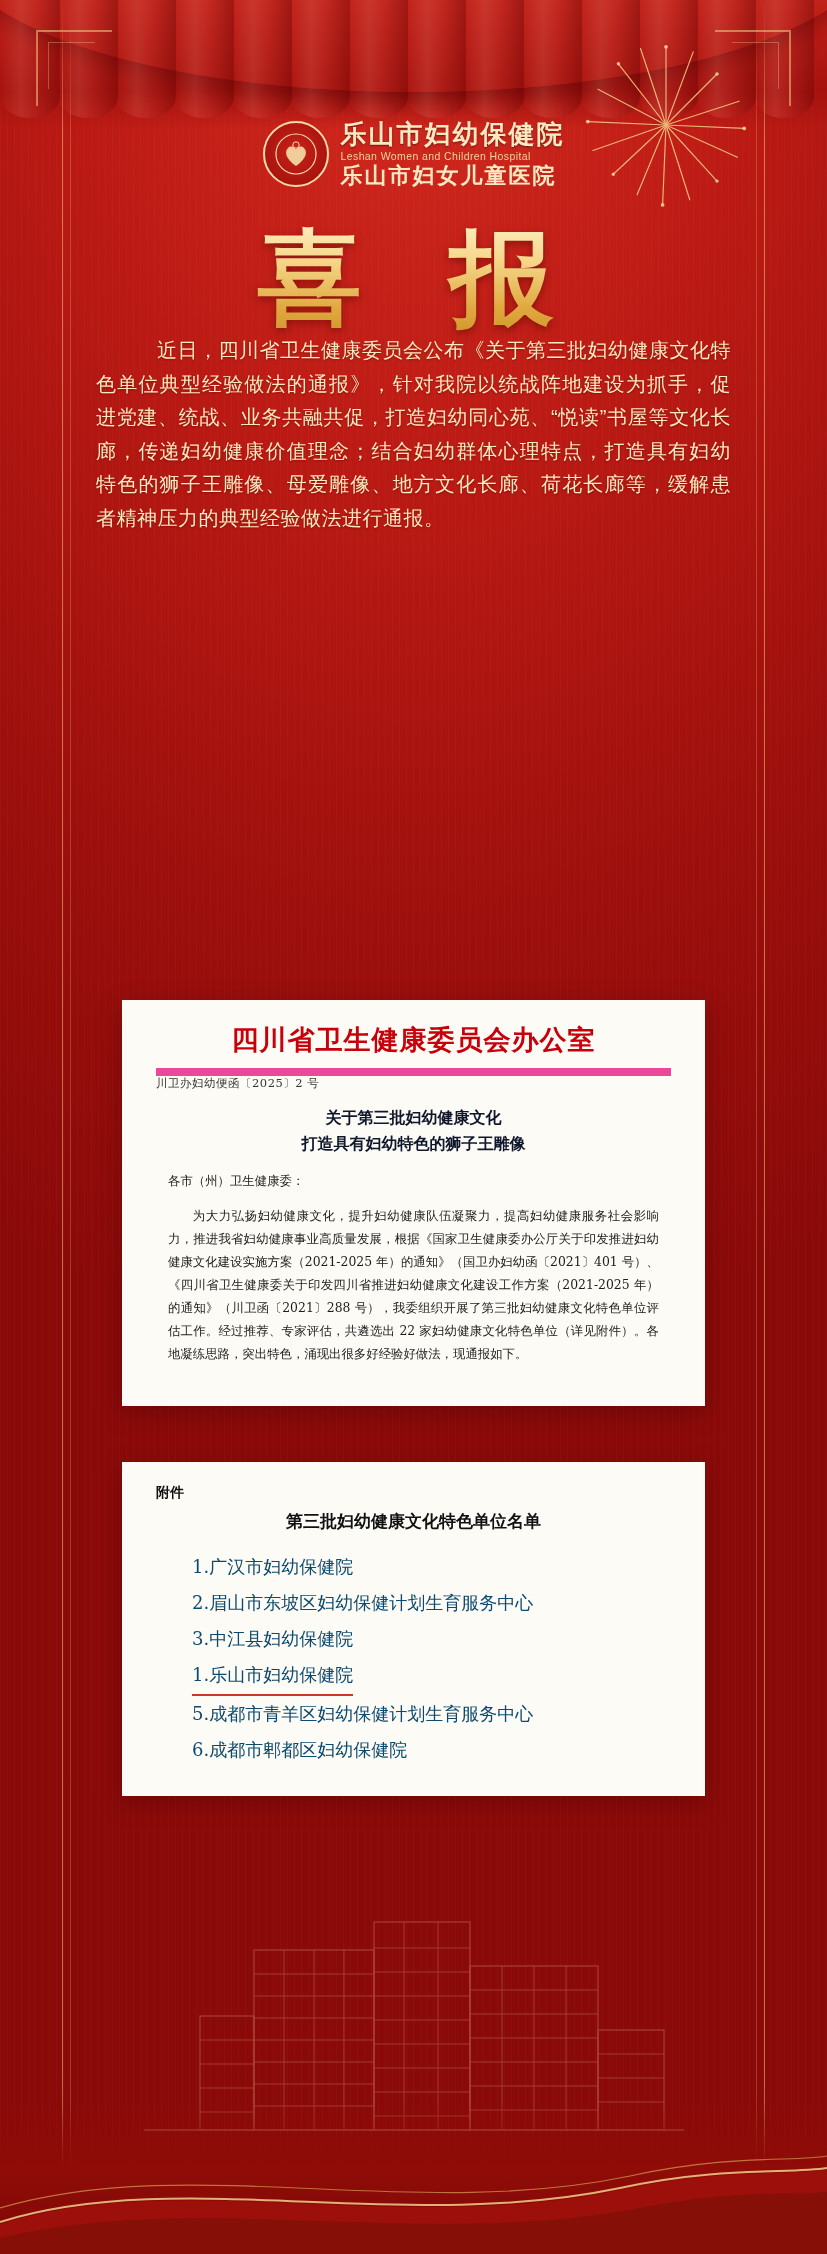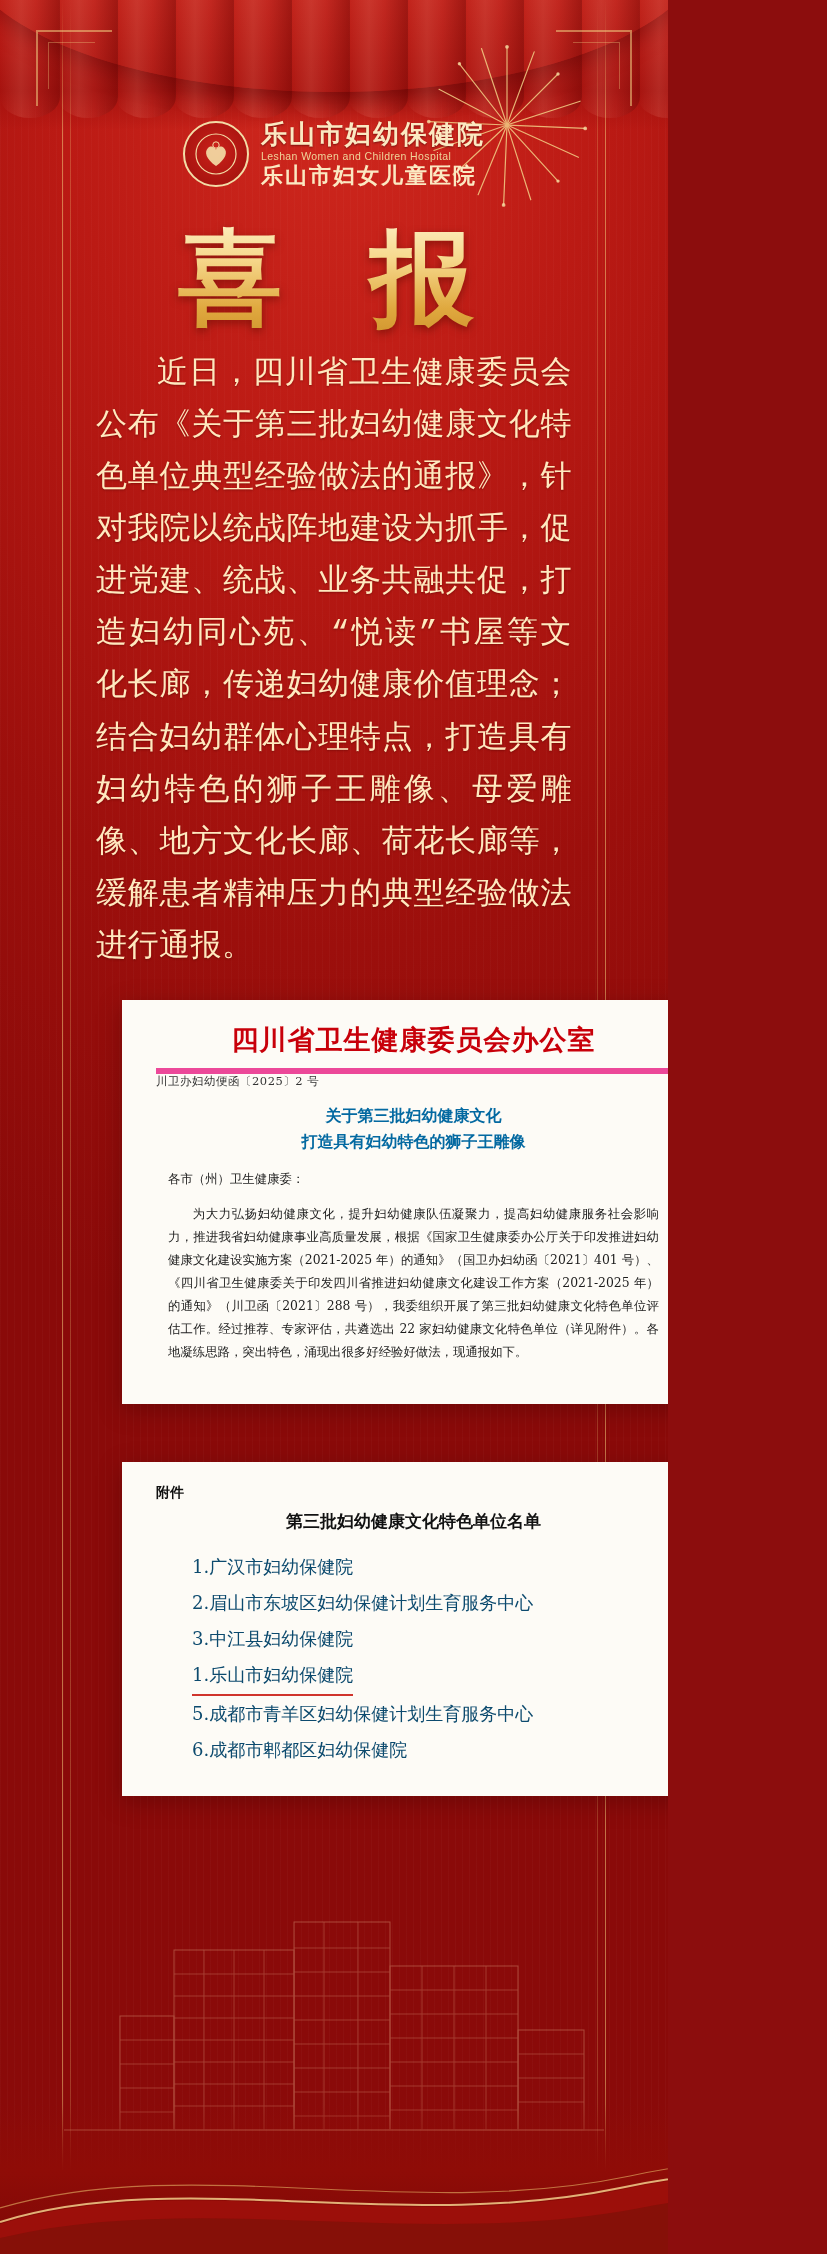--- a/index.html
+++ b/index.html
@@ -5,21 +5,21 @@
   html, body {
     margin: 0;
     padding: 0;
     background: #8c0d0d;
   }
   body {
     font-family: "Liberation Sans", sans-serif;
   }
   .poster {
     position: relative;
-    width: 668px;
+    width: 827px;
     height: 2254px;
     overflow: hidden;
     background:
       radial-gradient(ellipse 120% 60% at 50% 0%, #d42b20 0%, #bb1a14 35%, #9c0f0c 70%, #8a0a09 100%),
       linear-gradient(180deg, #b81712 0%, #a01009 50%, #8f0c07 100%);
   }
   
   .texture {
     position: absolute;
     inset: 0;
@@ -141,29 +141,29 @@
     background: linear-gradient(180deg, #fff4cf 0%, #f6d88c 35%, #e0a93f 70%, #c98b26 100%);
     -webkit-background-clip: text;
     background-clip: text;
     color: transparent;
     -webkit-text-fill-color: transparent;
     filter: drop-shadow(0 3px 4px rgba(90,10,0,.55));
   }
   
   .body-text {
     position: absolute;
-    top: 348px;
+    top: 334px;
     left: 96px;
     right: 96px;
     color: #ffe9bf;
-    font-size: 31px;
+    font-size: 20px;
     line-height: 1.68;
     text-align: justify;
     text-indent: 61px;
-    font-family: Liberation Mono, monospace;
+    font-family: Liberation Sans, sans-serif;
     text-shadow: 0 1px 2px rgba(80,0,0,.45);
     letter-spacing: .5px;
   }
   
   .doc-card {
     position: absolute;
     left: 122px;
     width: 583px;
     background: #fdfbf6;
     box-shadow: 0 6px 22px rgba(60,0,0,.35);
@@ -175,34 +175,34 @@
   .doc-card.one { top: 1000px; }
   .doc-card.two { top: 1462px; }
 
   .doc-header {
     text-align: center;
     color: #c8000a;
     font-size: 27px;
     font-weight: bold;
     letter-spacing: 1px;
     padding-bottom: 10px;
-    border-bottom: 6px solid #ec4899;
+    border-bottom: 8px solid #ec4899;
   }
   .doc-code {
     font-size: 11.5px;
     color: #333;
     letter-spacing: .5px;
   }
   .doc-title {
     text-align: center;
     font-size: 16px;
     font-weight: bold;
     line-height: 1.6;
     margin-top: 14px;
-    color: #0369a1;
+    color: #0f172a;
   }
   .doc-body {
     margin-top: 14px;
     font-size: 12.4px;
     line-height: 1.85;
     color: #1c1c1c;
     text-align: justify;
   }
   .doc-body p { margin: 12px; }
   .doc-body p.indent { text-indent: 2em; }

